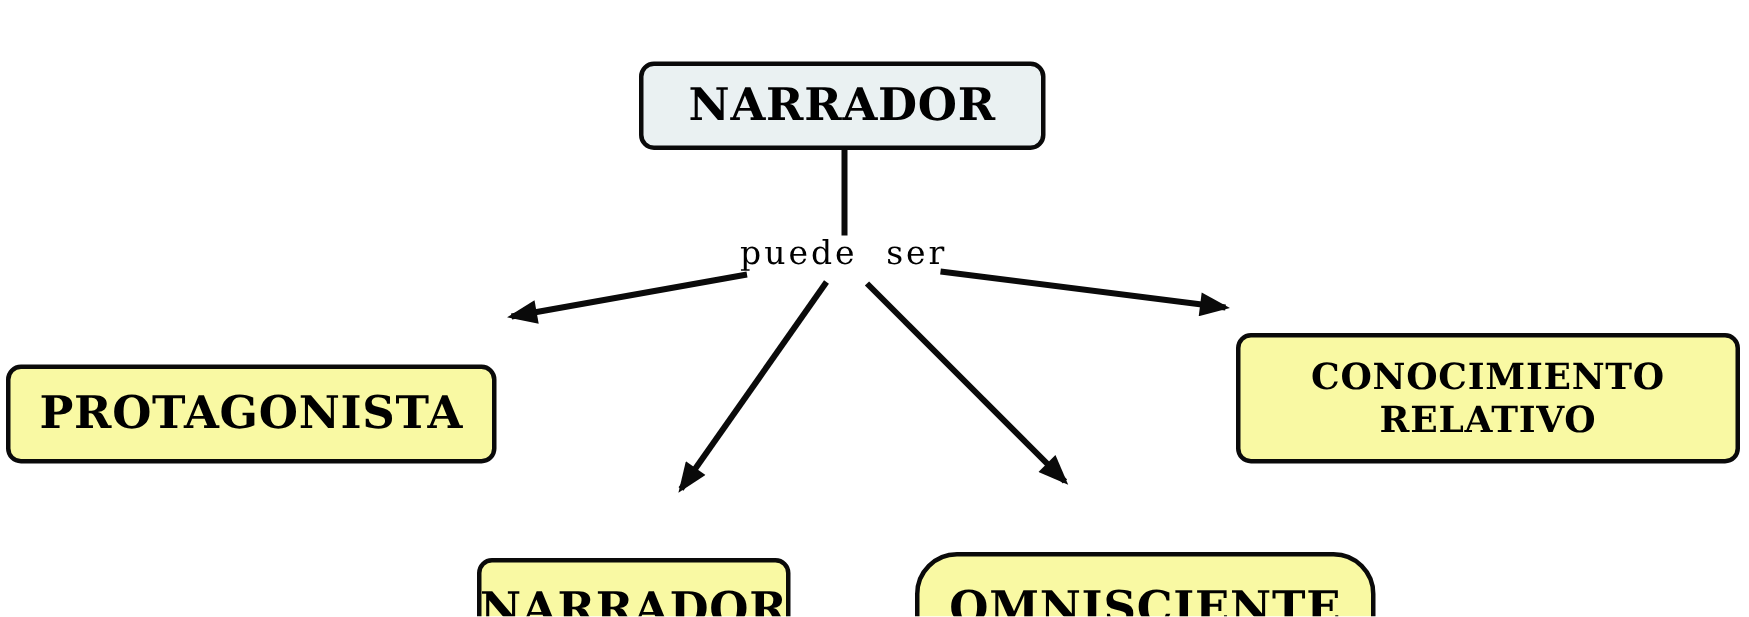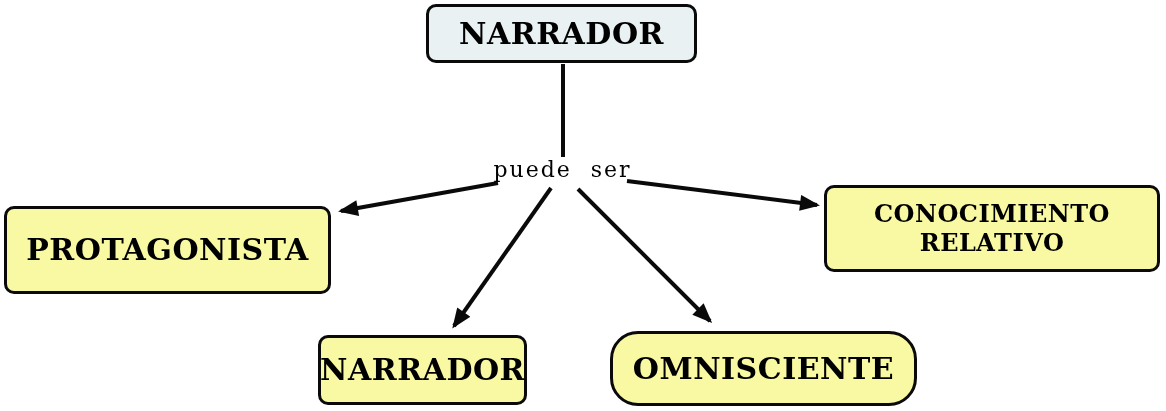--- a/index.html
+++ b/index.html
@@ -37,37 +37,38 @@
     text-align: center;
     border: 3.5px solid var(--border);
     border-radius: 10px;
     color: var(--text);
     font-weight: bold;
     font-size: 30px;
     line-height: 1.18;
     letter-spacing: 0.5px;
     padding: 2px 16px;
     cursor: default;
+    margin-top: 37px;
   }
   .node-root { background: var(--root-fill); }
   .node-child { background: var(--child-fill); }
   .link-label {
     position: absolute;
     left: 455px;
     top: 157px;
     width: 215px;
     text-align: center;
     font-size: 22px;
     letter-spacing: 2px;
     word-spacing: 10px;
     color: var(--text);
     cursor: default;
   }
   .pos-narrador     { left: 426px; top: 4px;   width: 271px; height: 59px; }
-  .pos-protagonista { left: 4px;   top: 206px; width: 327px; height: 88px; }
+  .pos-protagonista { left: 4px;   top: 206px; width: 327px; height: 66px; }
   .pos-testigo      { left: 318px; top: 335px; width: 209px; height: 70px; }
   .pos-omnisciente  { left: 610px; top: 331px; width: 307px; height: 75px; border-radius: 28px; }
   .pos-conocimiento { left: 824px; top: 185px; width: 336px; height: 87px; font-size: 24px; }
 </style>
 </head>
 <body>
 
 <div class="canvas">
 
   <svg class="connectors" width="1166" height="411" viewBox="0 0 1166 411" aria-hidden="true">

